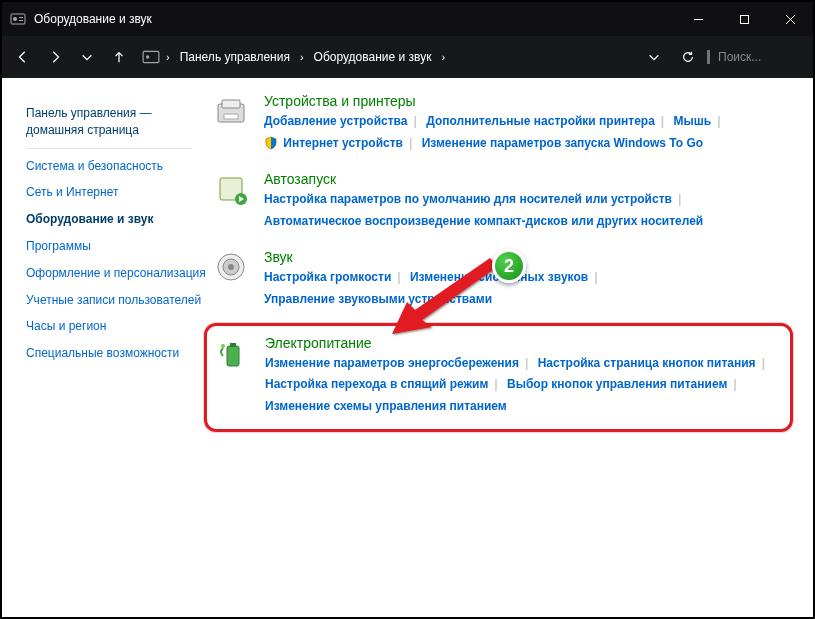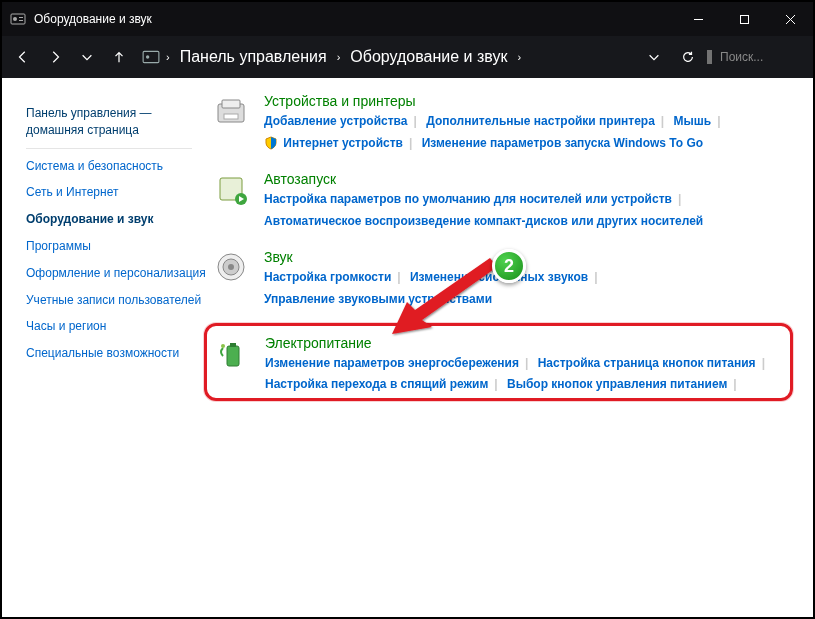--- a/index.html
+++ b/index.html
@@ -13,23 +13,23 @@
 .win-btn { width: 46px; height: 34px; display: flex; align-items: center; justify-content: center; color: #fff; font-size: 12px; }
 .win-btn svg { width: 11px; height: 11px; stroke: #fff; fill: none; stroke-width: 1; }
 
 
 .navbar { height: 42px; background: #17181c; display: flex; align-items: center; padding: 0 6px; gap: 2px; }
 .nav-btn { width: 30px; height: 30px; display: flex; align-items: center; justify-content: center; color: #fff; }
 .nav-btn svg { width: 14px; height: 14px; stroke: #fff; fill: none; stroke-width: 1.4; }
 .addrbar { flex: 0 0 auto; display: flex; align-items: center; height: 28px; margin-left: 6px; gap: 2px; }
 .addr-icon { width: 18px; height: 18px; fill: #9aa; }
 .addr-chev { color: #fff; padding: 0 4px; font-size: 11px; }
-.addr-text { color: #fff; font-size: 16px; padding: 0 4px; }
+.addr-text { color: #fff; font-size: 12px; padding: 0 4px; }
 .nav-right { margin-left: auto; display: flex; align-items: center; gap: 4px; }
-.search { color: #888; font-size: 12px; width: 100px; border-left: 5px solid #737373; padding-left: 8px; }
+.search { color: #888; font-size: 12px; width: 100px; border-left: 3px solid #737373; padding-left: 8px; }
 
 
 .content { display: flex; height: calc(100% - 76px); background: #fff; }
 
 
 .sidebar { width: 210px; padding: 22px 0 0 24px; font-size: 12px; }
 .sidebar .item { display: block; padding: 5px 0; color: #0066cc; cursor: pointer; line-height: 1.4; }
 .sidebar .home { color: #003e6e; }
 .sidebar .item.active { color: #003e6e; font-weight: 600; }
 .sidebar .sep { border-top: 1px solid #e5e5e5; margin: 4px 20px 4px 0; }
@@ -39,21 +39,21 @@
 .cat { display: flex; margin-bottom: 16px; }
 .cat-icon { width: 42px; height: 42px; flex-shrink: 0; margin-right: 10px; margin-top: 2px; display: flex; align-items: flex-start; justify-content: center; }
 .cat-body { flex: 1; }
 .cat-title { color: #008000; font-size: 14px; padding-bottom: 2px; cursor: pointer; display: inline-block; }
 .links { font-size: 12px; line-height: 1.8; font-weight: bold; }
 .links a { color: #0066cc; cursor: pointer; }
 .links .divider { color: #ccc; padding: 0 6px; }
 .shield { display: inline-block; width: 14px; height: 14px; vertical-align: -3px; margin-right: 2px; }
 
 
-.highlight-box { border: 3px solid #e01b24; border-radius: 12px; padding: 8px 6px 2px 6px; margin-left: -8px; margin-top: -4px; box-shadow: 0 0 0 1px rgba(224,27,36,0.2); }
+.highlight-box { border: 3px solid #e01b24; border-radius: 12px; padding: 8px 6px 12px 6px; margin-left: -8px; margin-top: -4px; box-shadow: 0 0 0 1px rgba(224,27,36,0.2); }
 
 
 .annotation { position: absolute; left: 380px; top: 250px; pointer-events: none; }
 .badge { position: absolute; left: 490px; top: 247px; width: 34px; height: 34px; border-radius: 50%; background: radial-gradient(circle at 35% 30%, #4ed24e, #1a8f1a); border: 3px solid #fff; color: #fff; font-weight: 700; font-size: 18px; display: flex; align-items: center; justify-content: center; box-shadow: 0 2px 4px rgba(0,0,0,0.4); }
 
 </style>
 </head>
 <body>
 
 <div class="titlebar">
@@ -220,20 +220,21 @@
               <circle cx="8" cy="10" r="2" fill="#8bc34a"></circle>
             </svg>
       </div>
       <div class="cat-body">
         <a class="cat-title">Электропитание</a>
         <div class="links">
           <a>Изменение параметров энергосбережения</a><span class="divider">|</span>
           <a>Настройка страница кнопок питания</a><span class="divider">|</span><br>
           <a>Настройка перехода в спящий режим</a><span class="divider">|</span>
           <a>Выбор кнопок управления питанием</a><span class="divider">|</span><br>
+          <a>Изменение схемы управления питанием</a>
         </div>
       </div>
     </div>
     </div>
 
   </div>
 </div>
 
 <svg class="annotation" width="140" height="90">
   <defs>

